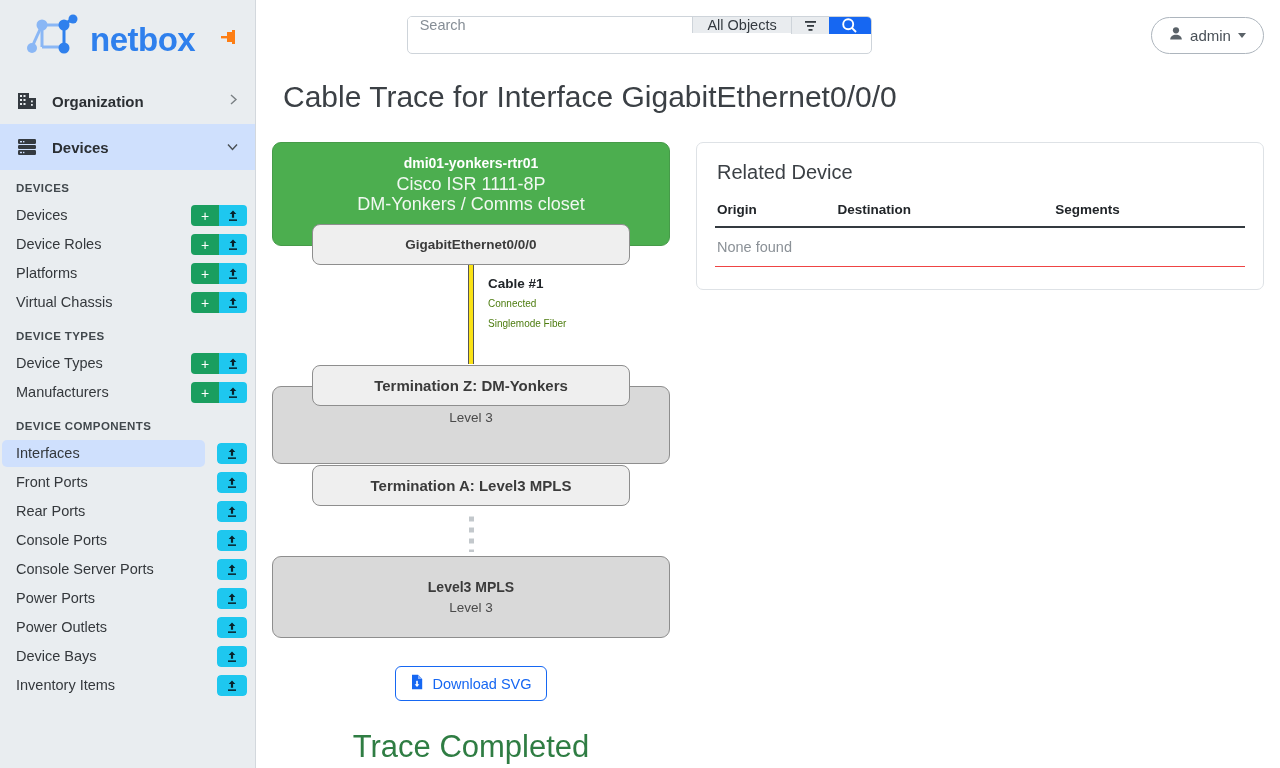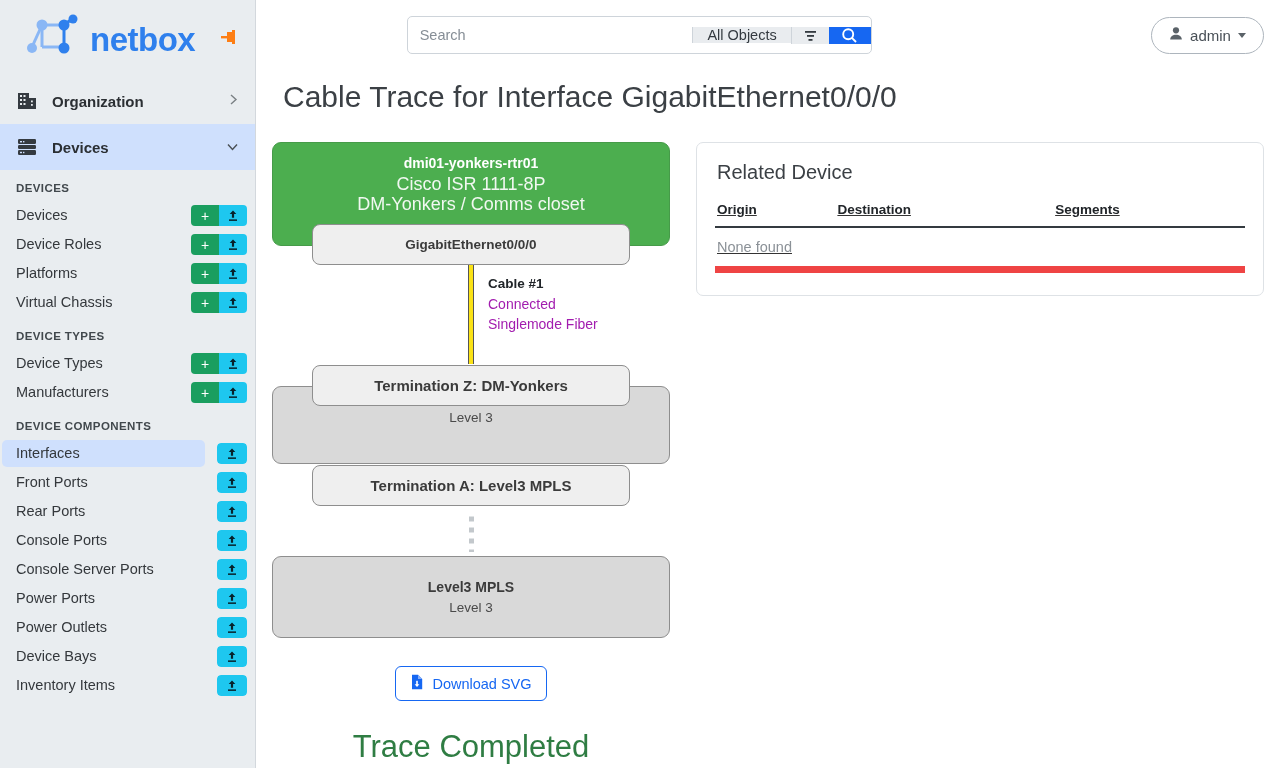--- a/index.html
+++ b/index.html
@@ -77,21 +77,21 @@
   .btns.single .btn-imp { border-radius: 4px; width: 30px; }
 
   
   .main { flex: 1 1 auto; height: 768px; position: relative; background: #fff; overflow: hidden; }
 
   .topbar {
     height: 70px; display: flex; align-items: center;
     padding: 0 16px; gap: 10px;
   }
   .search-wrap {
-    margin: 0 auto; display: flex; align-items: center;
+    margin: 0 auto; display: flex; align-items: flex-start;
     height: 38px; width: 465px;
     border: 1px solid #ced4da; border-radius: 5px; overflow: hidden;
     background: #fff;
   }
   .search-input {
     flex: 1 1 auto; border: none; outline: none;
     padding: 0 12px; font-size: 14.5px; color: #495057;
     font-family: "Liberation Sans", sans-serif; background: #fff;
   }
   .search-input::placeholder { color: #868e96; }
@@ -149,21 +149,21 @@
     position: relative; z-index: 3;
   }
   .cable-run { height: 99px; position: relative; }
   .cable-line {
     position: absolute; left: 199px; top: 0; bottom: 0;
     width: 6px; margin-left: -3px;
     background: #fbe316; border-left: 1px solid #555; border-right: 1px solid #555;
   }
   .cable-label { position: absolute; left: 216px; top: 9px; }
   .cable-label .cl1 { font-size: 13.5px; font-weight: 700; color: #212529; line-height: 20px; }
-  .cable-label .cl2 { font-size: 14px; color: #a21caf; line-height: 20px; }
+  .cable-label .cl2 { font-size: 10px; color: #4d7c0f; line-height: 20px; }
 
   .circuit-block { position: relative; height: 146px; }
   .circuit-box {
     position: absolute; left: 0; right: 0; top: 22px; height: 78px;
     background: #d9d9d9; border: 1px solid #8e8e8e; border-radius: 9px;
     display: flex; flex-direction: column; align-items: center; 
   }
   .circuit-box .c1 { font-size: 14px; font-weight: 700; color: #3b3b3b; line-height: 21px; }
   .circuit-box .c2 { font-size: 13.5px; color: #4a4a4a; line-height: 20px; }
   .term-abs {
@@ -203,28 +203,28 @@
     margin-top: 28px; font-weight: 400;
   }
 
   
   .card {
     flex: 1 1 auto; background: #fff;
     border: 1px solid #dee2e6; border-radius: 7px;
     padding: 16px 18px 22px 18px; align-self: flex-start;
   }
   .card-title { font-size: 20px; color: #3b4045; margin: 2px 0 18px 2px; }
-  table.paths { width: 100%; border-collapse: collapse; text-decoration: underline; }
+  table.paths { width: 100%; border-collapse: collapse; }
   table.paths th {
     text-align: left; font-size: 13.5px; font-weight: 700; color: #212529;
     padding: 0 0 9px 2px; border-bottom: 2px solid #343a40;
   }
   table.paths td {
     font-size: 14.5px; color: #8b9197; padding: 11px 0 11px 2px;
-    border-bottom: 7px solid #ef4444;
+    border-bottom: 1px solid #ef4444;
   }
 </style>
 </head>
 <body>
 
 <div class="app">
 
   <aside class="sidebar">
     <div class="brand">
       <div class="brand-logo">

